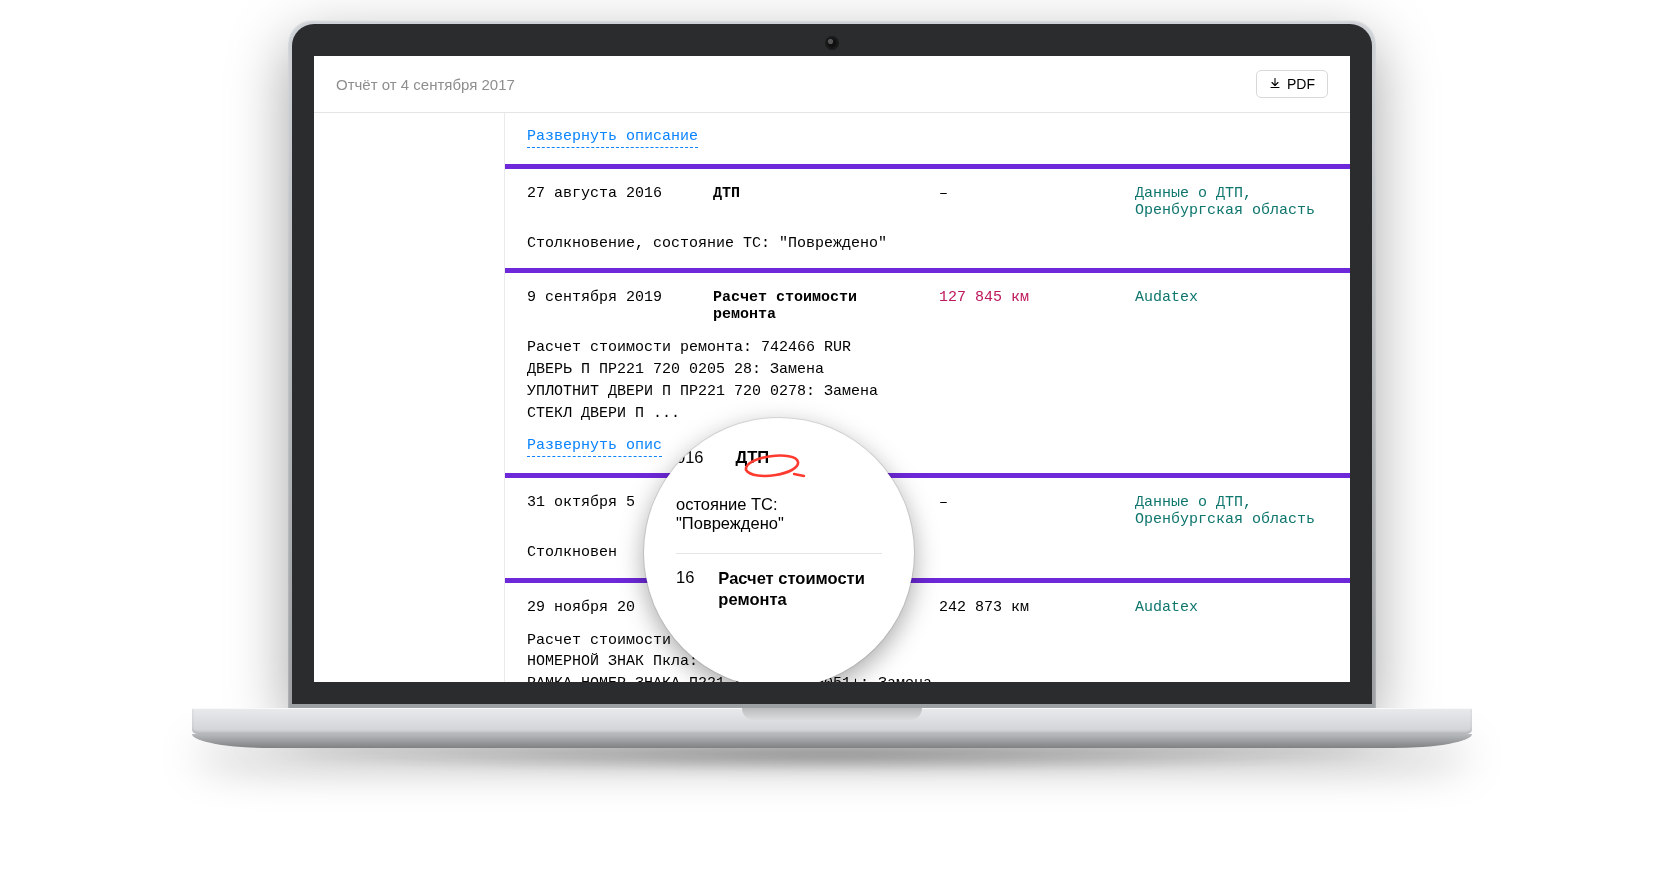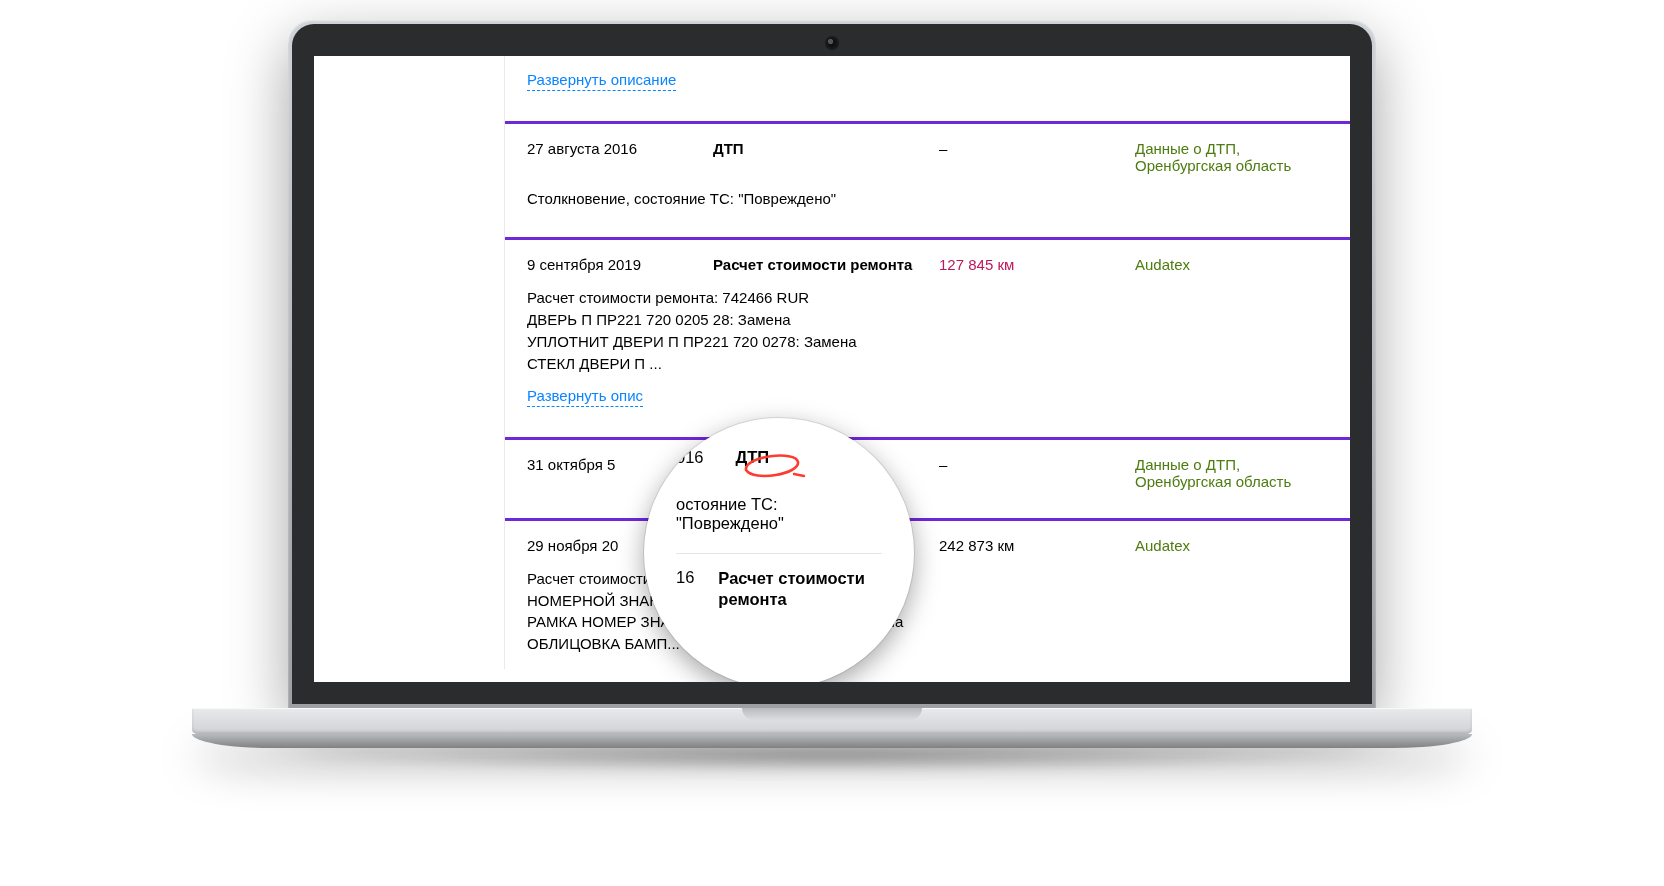--- a/index.html
+++ b/index.html
@@ -118,50 +118,50 @@
     padding: 5px 12px;
     font-size: 14px;
     color: #000;
     background: #fff;
     cursor: pointer;
   }
   .pdf-btn svg { width: 12px; height: 12px; }
 
   .content {
     display: flex;
+    font-family: Liberation Mono, monospace;
   }
   .left-pad { width: 190px; flex: 0 0 190px; border-right: 1px solid #eaeaea; }
   .timeline-wrap { flex: 1; padding: 0 0 0 0; }
 
   .expand-link {
     color: #0a84ff;
     font-size: 15px;
     border-bottom: 1px dashed #0a84ff;
     display: inline-block;
     cursor: pointer;
     line-height: 1.3;
     margin: 14px 0 16px 22px;
   }
 
   .event {
-    border-top: 3px solid #6d28d9;
+    border-top: 5px solid #6d28d9;
     padding: 16px 22px 14px 22px;
-    margin-top: 14px;
   }
   .event .row {
     display: grid;
     grid-template-columns: 170px 210px 180px 1fr;
     column-gap: 16px;
     align-items: start;
   }
   .event .date { color: #000; }
   .event .title { font-weight: 700; }
   .event .km { color: #000; }
   .event .km.warn { color: #be185d; }
-  .event .source { color: #4d7c0f; }
+  .event .source { color: #0f766e; }
   .event .desc {
     margin-top: 14px;
     color: #000;
     line-height: 1.45;
     white-space: pre-line;
   }
   .event .expand {
     margin: 12px 0 2px 0;
     display: inline-block;
   }
@@ -218,20 +218,33 @@
 <body>
 
 <div class="laptop">
   <div class="screen-outer">
     <div class="screen-bezel">
       <div class="camera"></div>
 
       <div class="viewport">
         <div class="report">
 
+          <div class="topbar">
+            <div>Отчёт от 4 сентября 2017</div>
+            <button class="pdf-btn">
+              <span>
+                <svg viewBox="0 0 24 24" fill="none" stroke="#000" stroke-width="2.2" stroke-linecap="round" stroke-linejoin="round">
+                    <path d="M12 3v13"></path>
+                    <path d="M6 11l6 6 6-6"></path>
+                    <path d="M4 21h16"></path>
+                  </svg>
+              </span>
+              <span>PDF</span>
+            </button>
+          </div>
 
           <div class="content">
             <div class="left-pad"></div>
 
             <div class="timeline-wrap">
 
               <span class="expand-link">Развернуть описание</span>
 
               
               <div class="event">
@@ -262,20 +275,21 @@
 
               
               <div class="event">
                 <div class="row">
                   <div class="date">31 октября 5</div>
                   <div class="title"></div>
                   <div class="km">–</div>
                   <div class="source" style="white-space:pre-line">Данные о ДТП,
 Оренбургская область</div>
                 </div>
+                <div class="desc">Столкновен</div>
               </div>
 
               
               <div class="event">
                 <div class="row">
                   <div class="date">29 ноября 20</div>
                   <div class="title"></div>
                   <div class="km">242 873 км</div>
                   <div class="source">Audatex</div>
                 </div>

